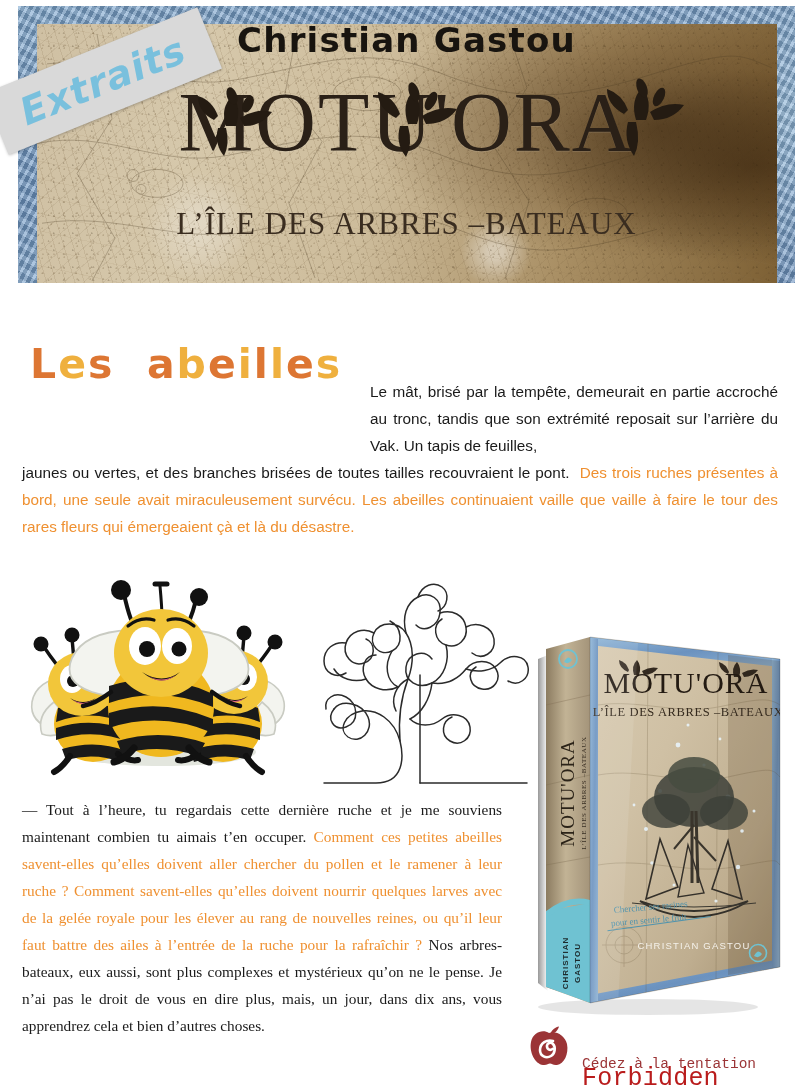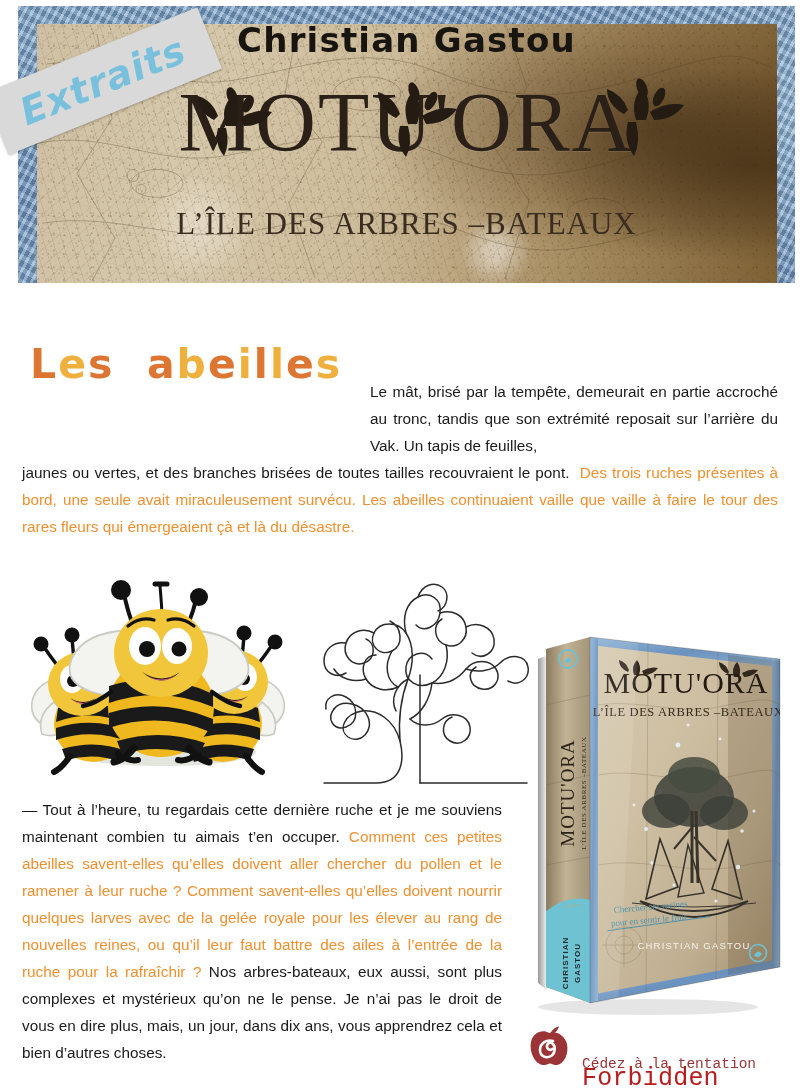--- a/index.html
+++ b/index.html
@@ -100,21 +100,21 @@
   .hl{color:#ef9030;}
 
   
   .illus{position:absolute;left:0;top:575px;width:800px;height:230px;}
   .bees{position:absolute;left:10px;top:5px;width:300px;height:215px;}
   .tree{position:absolute;left:318px;top:0px;width:215px;height:225px;}
 
   
   .lower{
     position:absolute;left:22px;top:796px;width:480px;
-    font-family:Liberation Sans, sans-serif;
+    font-family:Liberation Serif, serif;
     font-size:15.3px;line-height:27px;color:#1a1a1a;text-align:justify;
   }
 
   
   .book{position:absolute;left:528px;top:615px;width:268px;height:400px;}
 
   
   .pub{
     position:absolute;left:526px;top:1014px;width:274px;height:68px;
   }

